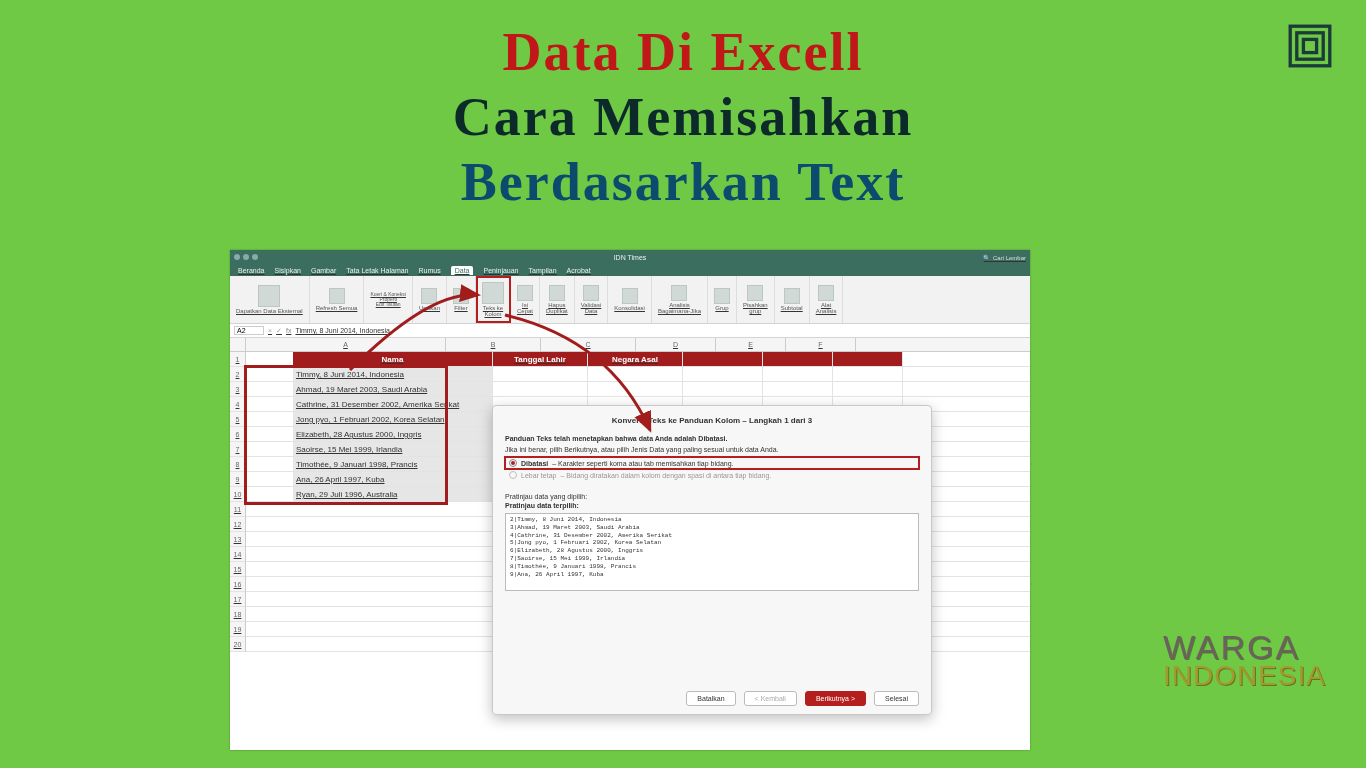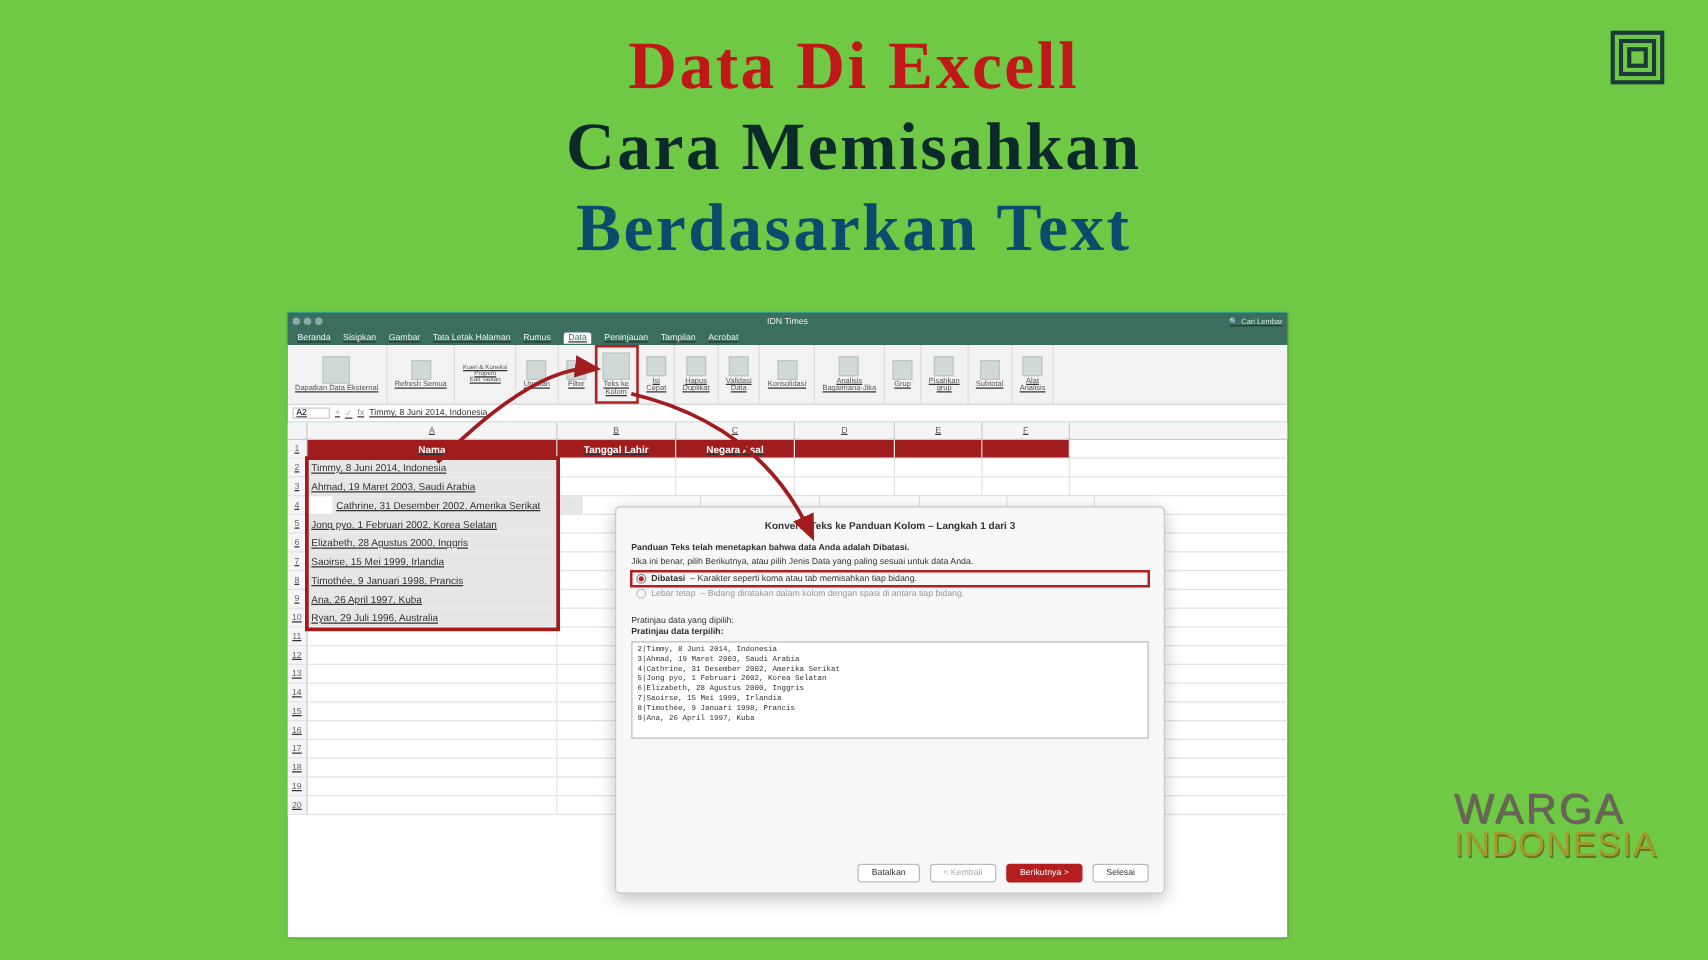--- a/index.html
+++ b/index.html
@@ -127,21 +127,21 @@
   .colC { width: 95px; }
   .colD { width: 80px; }
   .colE { width: 70px; }
   .colF { width: 70px; }
 
   .rows { display: flex; }
   .rownums { display: flex; flex-direction: column; width: 16px; background: #f5f5f5; border-right: 1px solid #ccc; }
   .rownums div { height: 15px; line-height: 15px; text-align: center; font-size: 7px; color: #666; border-bottom: 1px solid #e3e3e3; }
 
   .cells { flex: 1; position: relative; }
-  .row { display: flex; height: 15px; border-bottom: 1px solid #e3e3e3; }
+  .row { display: flex; height: 15px; border-bottom: 1px solid #e3e3e3; padding-left: 47px; }
   .cell { border-right: 1px solid #e3e3e3; padding: 0 3px; line-height: 15px; overflow: hidden; white-space: nowrap; }
 
   .hdr-row .cell { background: #a11c1c; color: #fff; font-weight: bold; text-align: center; }
 
   .data-highlight {
     position: absolute;
     border: 3px solid #a11c1c;
     pointer-events: none;
   }
 
@@ -390,21 +390,21 @@
             </div>
             <div class="row">
               <div class="cell colA" style="background: rgb(230, 230, 230);">Ahmad, 19 Maret 2003, Saudi Arabia</div>
               <div class="cell colB"></div>
               <div class="cell colC"></div>
               <div class="cell colD"></div>
               <div class="cell colE"></div>
               <div class="cell colF"></div>
             </div>
             <div class="row">
-              <div class="cell colA" style="background: rgb(230, 230, 230); margin-left: 20px;">Cathrine, 31 Desember 2002, Amerika Serikat</div>
+              <div class="cell colA" style="background: rgb(230, 230, 230);">Cathrine, 31 Desember 2002, Amerika Serikat</div>
               <div class="cell colB"></div>
               <div class="cell colC"></div>
               <div class="cell colD"></div>
               <div class="cell colE"></div>
               <div class="cell colF"></div>
             </div>
             <div class="row">
               <div class="cell colA" style="background: rgb(230, 230, 230);">Jong pyo, 1 Februari 2002, Korea Selatan</div>
               <div class="cell colB"></div>
               <div class="cell colC"></div>

